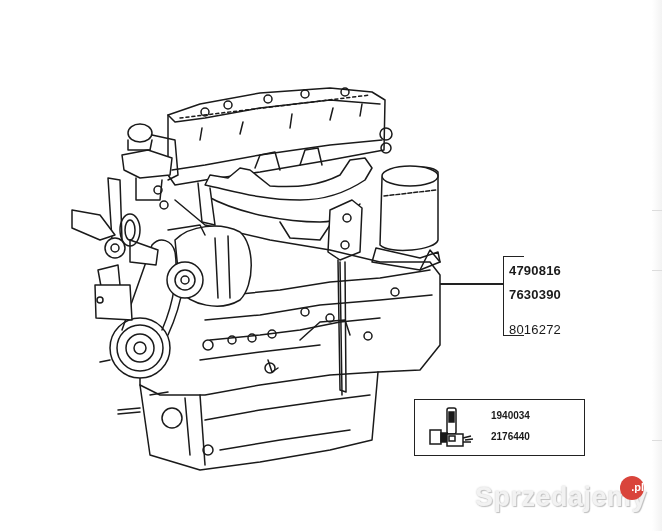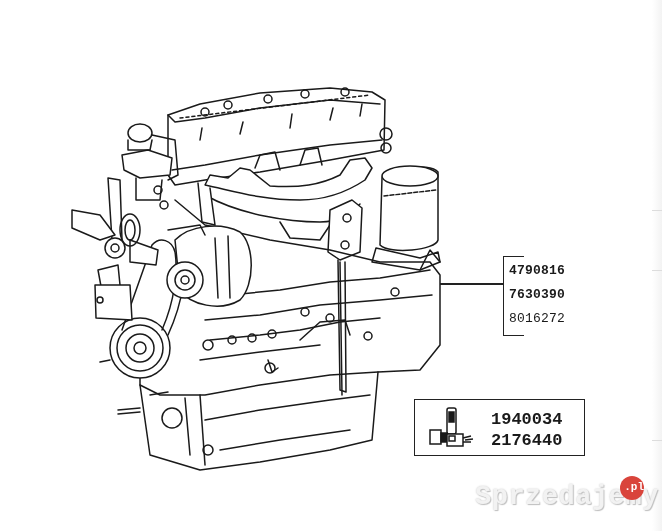--- a/index.html
+++ b/index.html
@@ -1,28 +1,28 @@
 <!DOCTYPE html>
 <html><head>
 <meta charset="utf-8">
 <style>
   html, body { margin: 0; padding: 0; background: #ffffff; }
   body { width: 662px; height: 531px; position: relative; overflow: hidden; font-family: "Liberation Sans", sans-serif; }
-  #stage { position: absolute; left: 0; top: 0; width: 662px; height: 441px; font-family: Liberation Mono, monospace; }
+  #stage { position: absolute; left: 0; top: 0; width: 662px; height: 441px; }
   svg.engine { position: absolute; left: 0; top: 0; width: 662px; height: 531px; }
   .right-edge { position: absolute; left: 652px; top: 0; width: 10px; height: 531px; background: linear-gradient(to right, #ffffff, #f3f3f3); }
   .right-edge .tick { position: absolute; left: 0; width: 10px; height: 1px; background: #dddddd; }
 
   .bracket { position: absolute; left: 503px; top: 256px; width: 20px; height: 78px; border-left: 1.5px solid #222; border-top: 1.5px solid #222; border-bottom: 1.5px solid #222; }
   .leader { position: absolute; left: 440px; top: 283px; width: 64px; height: 1.5px; background: #222; }
   .pn { position: absolute; left: 509px; font-size: 13px; color: #1a1a1a; letter-spacing: 0.2px; }
   .pn.bold { font-weight: bold; }
 
   .kit-box { position: absolute; left: 414px; top: 399px; width: 169px; height: 55px; border: 1.5px solid #222; background: #fff; }
-  .kit-pn { position: absolute; left: 76px; font-size: 17px; font-weight: bold; color: #1a1a1a; }
+  .kit-pn { position: absolute; left: 76px; font-size: 10px; font-weight: bold; color: #1a1a1a; }
   .kit-icon { position: absolute; left: 12px; top: 6px; width: 56px; height: 44px; }
 
   .watermark { position: absolute; left: 475px; top: 478px; height: 40px; }
   .wm-text { position: absolute; left: 0; top: 4px; font-size: 27px; font-weight: bold; color: #f2f2f2; letter-spacing: 0.5px; text-shadow: 0 0 2px #c9c9c9, 1px 1px 1px #bdbdbd; white-space: nowrap; }
   .wm-badge { position: absolute; left: 145px; top: -2px; width: 24px; height: 24px; border-radius: 50%; background: #d9443b; color: #fff; font-size: 11px; font-weight: bold; text-align: right; line-height: 23px; }
 </style>
 </head>
 <body>
 
 <div id="stage">
@@ -164,21 +164,21 @@
   <div class="right-edge">
     <div class="tick" style="top:210px"></div>
     <div class="tick" style="top:270px"></div>
     <div class="tick" style="top:440px"></div>
   </div>
 
   <div class="leader"></div>
   <div class="bracket"></div>
   <div class="pn bold" style="top:263px">4790816</div>
   <div class="pn bold" style="top:287px">7630390</div>
-  <div class="pn" style="top:311px">8016272</div>
+  <div class="pn" style="top:322px">8016272</div>
 
   <div class="kit-box">
     <svg class="kit-icon" viewBox="0 0 56 44" fill="none" stroke="#1a1a1a" stroke-width="1.5">
       <rect x="20" y="2" width="9" height="26" rx="2" fill="#fff"></rect>
       <rect x="22" y="6" width="5" height="10" fill="#1a1a1a"></rect>
       <rect x="3" y="24" width="11" height="14" fill="#fff"></rect>
       <rect x="14" y="27" width="6" height="9" fill="#1a1a1a"></rect>
       <rect x="20" y="28" width="16" height="12" fill="#fff"></rect>
       <path d="M36 32 L44 30 M36 36 L44 36 M38 34 L46 33"></path>
       <rect x="22" y="30" width="6" height="5"></rect>

